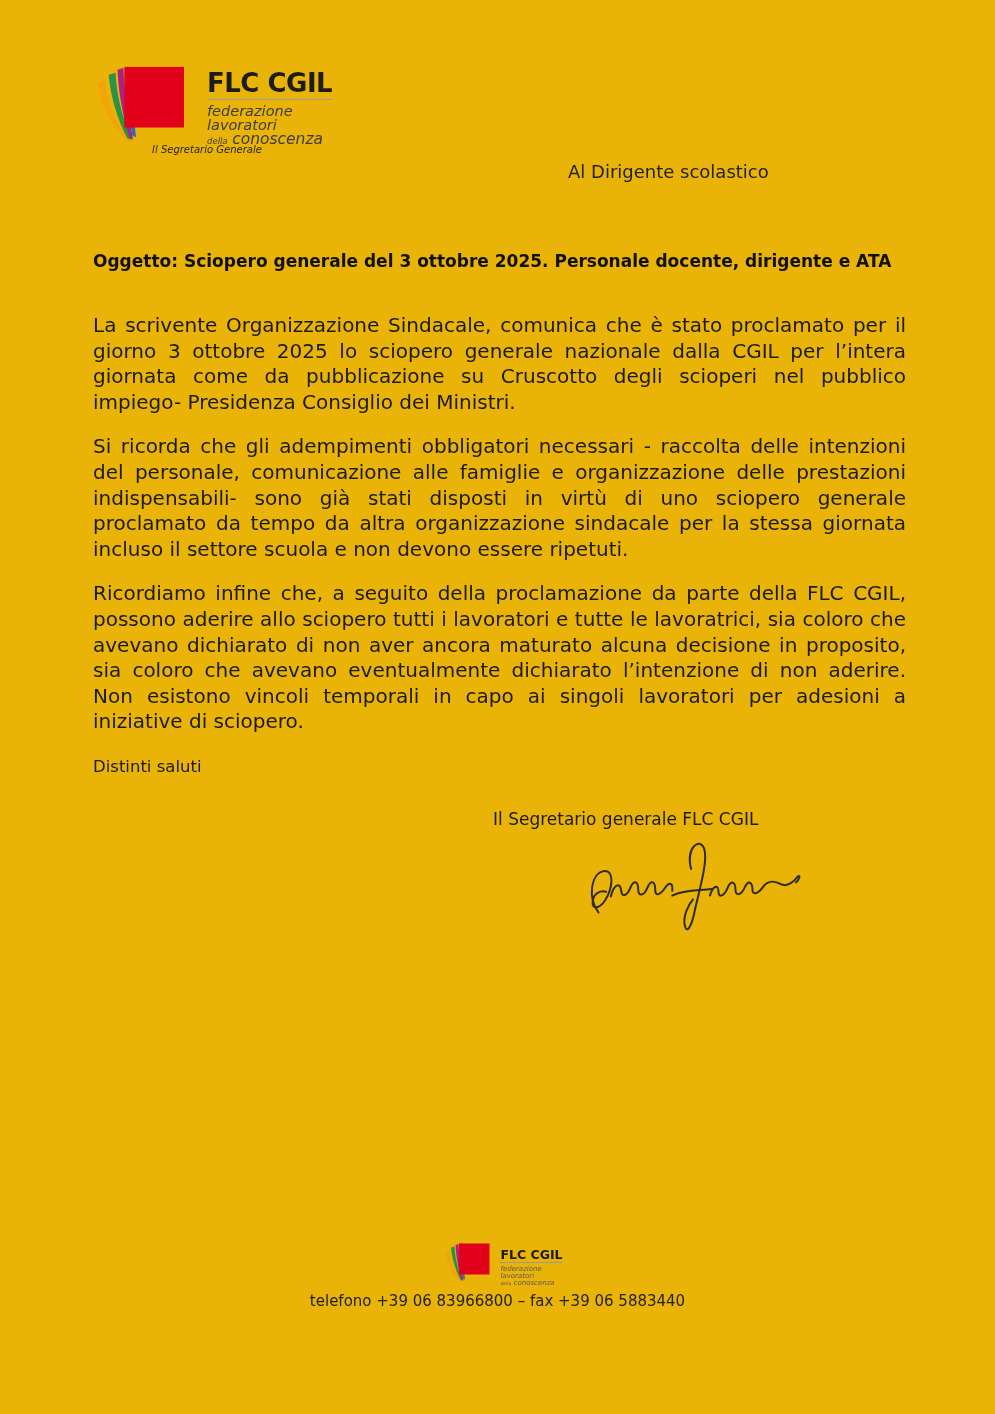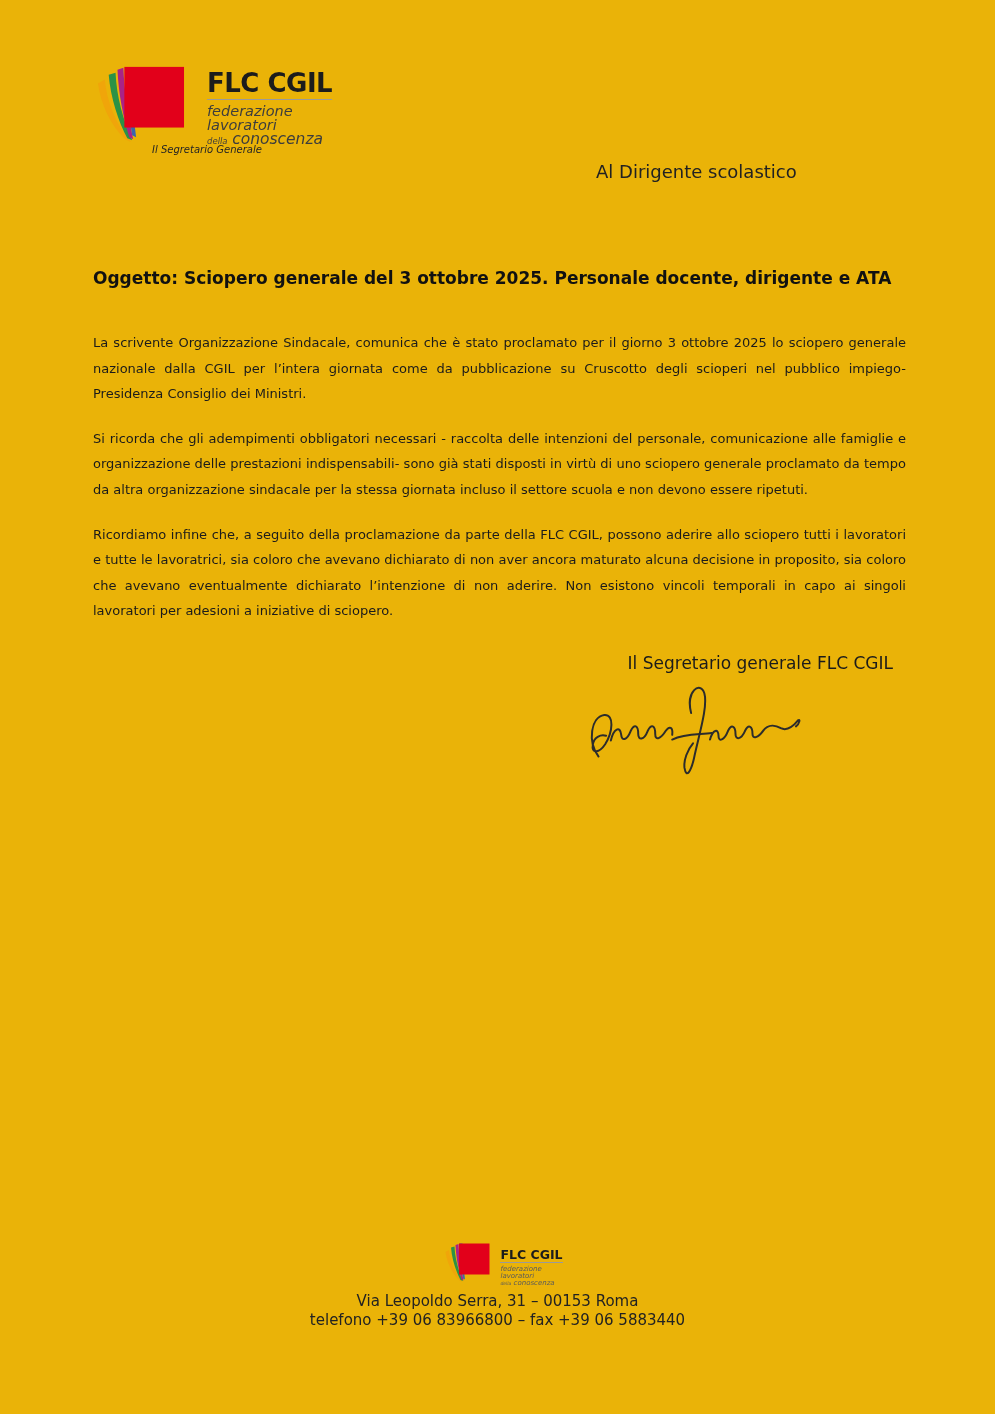--- a/index.html
+++ b/index.html
@@ -49,58 +49,58 @@
     position: absolute;
     left: 152px;
     top: 144px;
     font-style: italic;
     font-size: 10px;
     color: #252525;
   }
 
   .recipient {
     position: absolute;
-    left: 596px;
+    left: 568px;
     top: 161px;
     font-size: 18px;
     color: #222;
   }
 
   
   .content {
     position: absolute;
     left: 93px;
-    top: 266px;
+    top: 249px;
     width: 813px;
   }
   .subject {
     font-size: 17px;
     font-weight: 700;
     line-height: 25px;
     color: #111;
     text-align: justify;
     margin-bottom: 39px;
   }
   p.body-par {
-    font-size: 13px;
+    font-size: 20px;
     line-height: 25.6px;
     text-align: justify;
     margin-bottom: 19px;
     color: #1b1b1b;
   }
   .closing {
     font-size: 16.5px;
     line-height: 25.6px;
     margin-top: 4px;
   }
 
   .sign-block {
     width: 400px;
     margin: 27px 0 0 400px;
-    text-align: right;
+    text-align: left;
     font-size: 17px;
     line-height: 25px;
     color: #1b1b1b;
   }
   .signature-wrap { margin-top: 5px; text-align: center; }
   .signature-wrap svg { display: inline-block; }
 
   
   .footer {
     position: absolute;
@@ -165,20 +165,21 @@
 
   <div class="recipient">Al Dirigente scolastico</div>
 
   <div class="content">
     <div class="subject">Oggetto: Sciopero generale del 3 ottobre 2025. Personale docente, dirigente e ATA</div>
 
     <p class="body-par">La scrivente Organizzazione Sindacale, comunica che è stato proclamato per il giorno 3 ottobre 2025 lo sciopero generale nazionale dalla CGIL per l’intera giornata come da pubblicazione su Cruscotto degli scioperi nel pubblico impiego- Presidenza Consiglio dei Ministri.</p>
     <p class="body-par">Si ricorda che gli adempimenti obbligatori necessari - raccolta delle intenzioni del personale, comunicazione alle famiglie e organizzazione delle prestazioni indispensabili- sono già stati disposti in virtù di uno sciopero generale proclamato da tempo da altra organizzazione sindacale per la stessa giornata incluso il settore scuola e non devono essere ripetuti.</p>
     <p class="body-par">Ricordiamo infine che, a seguito della proclamazione da parte della FLC CGIL, possono aderire allo sciopero tutti i lavoratori e tutte le lavoratrici, sia coloro che avevano dichiarato di non aver ancora maturato alcuna decisione in proposito, sia coloro che avevano eventualmente dichiarato l’intenzione di non aderire. Non esistono vincoli temporali in capo ai singoli lavoratori per adesioni a iniziative di sciopero.</p>
 
+    <div class="closing">Distinti saluti</div>
 
     <div class="sign-block">
       <div>Il Segretario generale FLC CGIL</div>
       <div class="signature-wrap">
         <svg width="228" height="102" viewBox="0 0 240 108" aria-hidden="true">
           <g fill="none" stroke="#2c2c2c" stroke-width="2.1" stroke-linecap="round" stroke-linejoin="round">
 
             <path d="M20,80 C8,64 12,38 26,36 C37,35 35,54 27,67 C21,76 12,78 14,67 C15,60 22,56 28,58"></path>
             <path d="M33,63 C36,50 43,47 44,57 C44.5,64 50,63 54,53 C58,45 62,47 62,56 C62,63 68,63 72,53 C76,45 80,47 80,56 C80,64 86,61 91,53 C95,47 99,49 98,57"></path>
 
@@ -204,17 +205,16 @@
       </svg>
       <div class="f-text">
         <span class="f-brand">FLC CGIL</span>
         <div class="f-sub">
           <div>federazione</div>
           <div>lavoratori</div>
           <div><span class="tiny">della</span> <span>conoscenza</span></div>
         </div>
       </div>
     </div>
-    <div>Via Leopoldo Serra, 31 – 00153 Roma</div>
     <div>telefono +39 06 83966800 – fax +39 06 5883440</div>
   </div>
 
 </div>
 
 </body></html>

